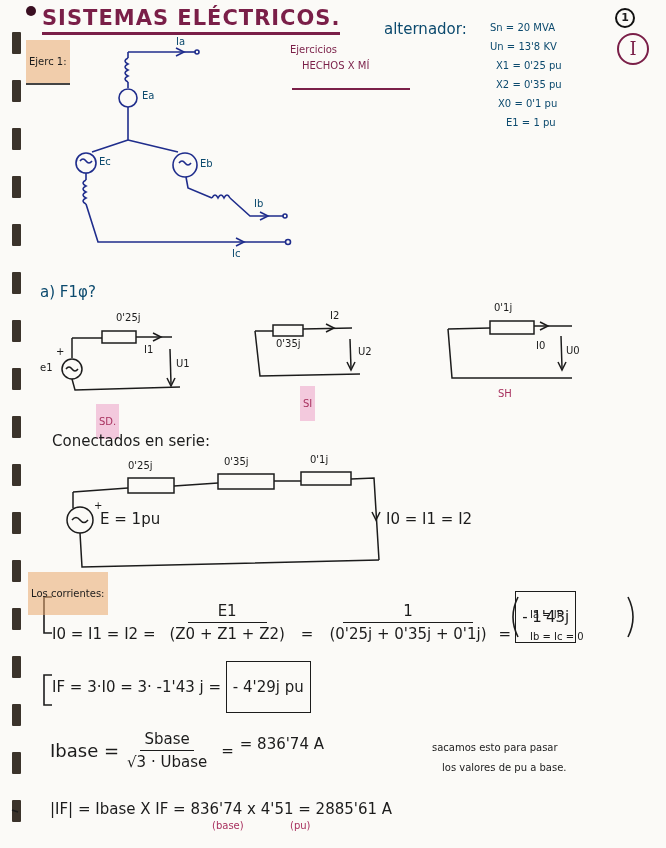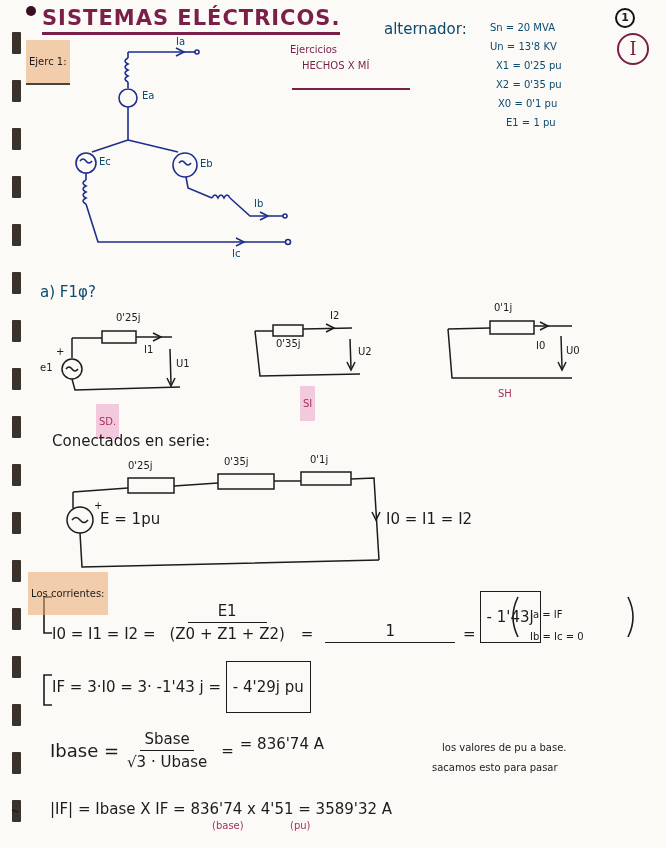--- a/index.html
+++ b/index.html
@@ -198,20 +198,21 @@
 <div class="abs hand sm black hl-orange" style="top:572px;left:28px">Los corrientes:</div>
 <div class="abs hand md black" style="top:602px;left:52px;display:flex;align-items:flex-end">
   <span>I0 = I1 = I2 =</span>
   <span class="frac" style="margin-left:10px">
     <span class="num" style="padding:0 30px 2px">E1</span>
     <span class="den">(Z0 + Z1 + Z2)</span>
   </span>
   <span style="margin:0 8px">=</span>
   <span class="frac">
     <span class="num" style="padding:0 60px 2px">1</span>
+    <span class="den">(0'25j + 0'35j + 0'1j)</span>
   </span>
   <span style="margin:0 4px">=</span>
   <span class="box" style="margin-top:-14px">- 1'43j</span>
 </div>
 <div class="abs hand sm black" style="top:604px;left:530px;line-height:22px">
   <div>Ia = IF</div>
   <div>Ib = Ic = 0</div>
 </div>
 
 <div class="abs hand md black" style="top:678px;left:52px">
@@ -222,25 +223,25 @@
 <div class="abs hand md black" style="top:730px;left:50px;display:flex;align-items:center">
   <span class="lg">Ibase =</span>
   <span class="frac">
     <span class="num">Sbase</span>
     <span class="den">√3 · Ubase</span>
   </span>
   <span style="margin:0 6px">=</span>
   <span style="margin-top:-14px">= 836'74 A</span>
 </div>
 <div class="abs hand sm black" style="top:738px;left:432px;line-height:20px">
+  <div>sacamos esto para pasar</div>
   <div style="padding-left:10px">los valores de pu a base.</div>
-  <div>sacamos esto para pasar</div>
 </div>
 
 <div class="abs hand md black" style="top:800px;left:50px">
   <span>|IF| = Ibase X IF =</span>
   <span>836'74</span>
   <span>x</span>
   <span>4'51</span>
-  <span>= 3589'32  A</span>
+  <span>= 2885'61  A</span>
 </div>
 <div class="abs hand sm pink" style="top:820px;left:212px">(base)</div>
 <div class="abs hand sm pink" style="top:820px;left:290px">(pu)</div>
 
 </body></html>

